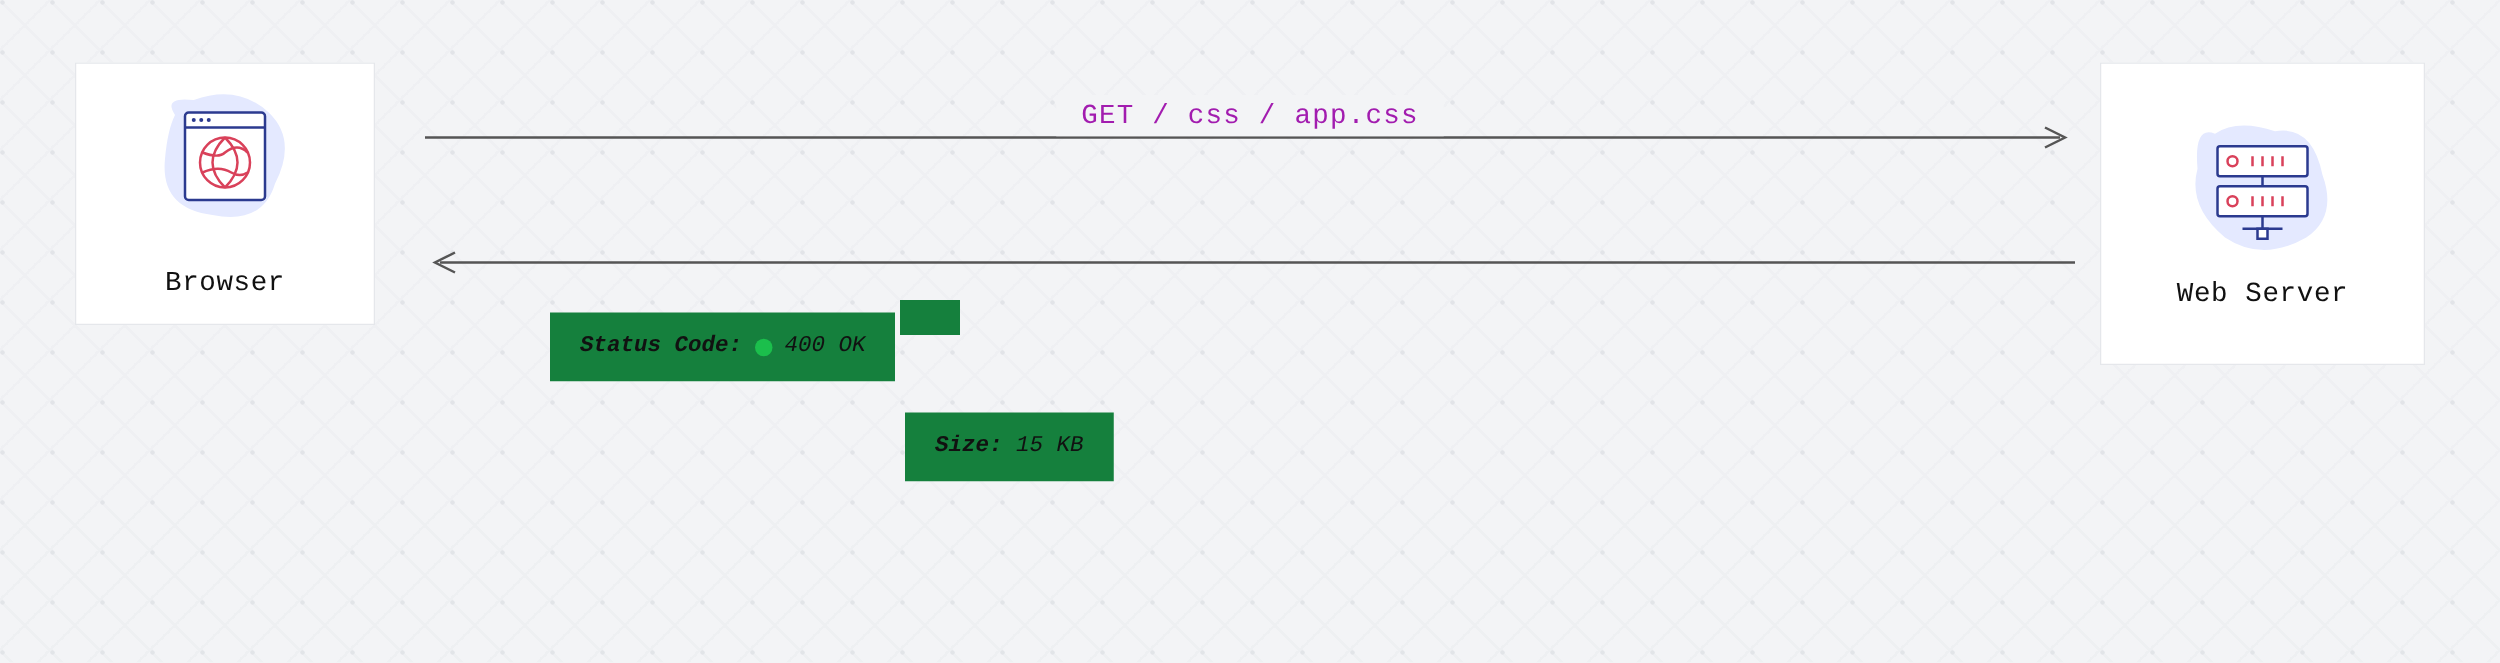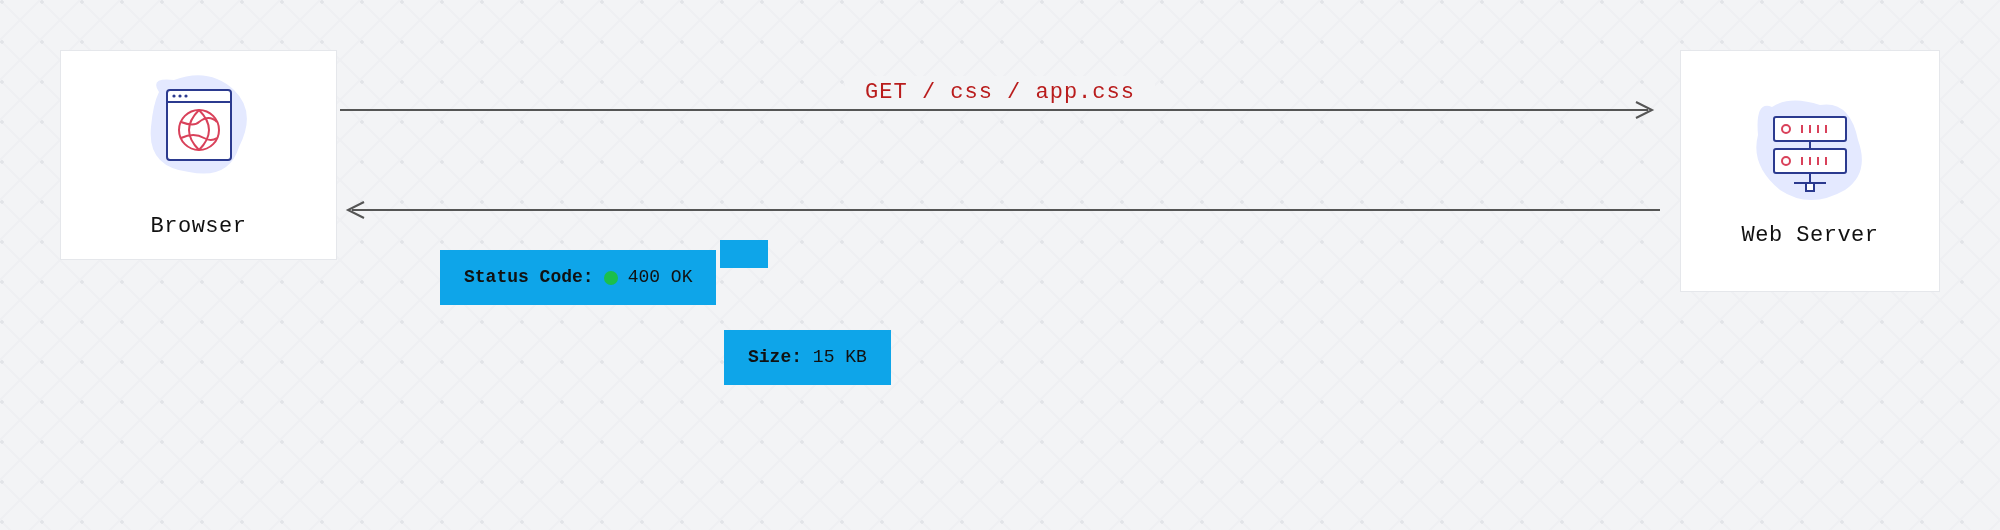--- a/index.html
+++ b/index.html
@@ -40,53 +40,54 @@
     border: 1px solid #e5e7eb;
     display: flex;
     flex-direction: column;
     align-items: center;
     justify-content: center;
     gap: 18px;
     font-size: 22px;
     color: #111;
     letter-spacing: 0.5px;
   }
-  .card-left  { left: 60px;  top: 50px; width: 277px; height: 210px; gap: 32px; }
+  .card-left  { left: 60px;  top: 50px; width: 240px; height: 210px; gap: 32px; }
   .card-right { right: 60px; top: 50px; width: 260px; height: 242px; }
   .icon-wrap { width: 120px; height: 110px; display:flex; align-items:center; justify-content:center; }
   .arrow {
     position: absolute;
     left: 340px;
     right: 340px;
     height: 0;
   }
   .arrow svg { width: 100%; height: 20px; display:block; }
   .arrow-top { top: 100px; }
   .arrow-bot { top: 200px; }
   .arrow-label {
     position:absolute;
     top: 76px;
     left: 0; right: 0;
     text-align: center;
     font-size: 22px;
     letter-spacing: 1px;
-    color: #b91c1c;
+    color: #a21caf;
     background: #f3f4f6;
     width: max-content;
     margin: 0 auto;
     padding: 4px 20px;
   }
   .chip {
     position: absolute;
-    background: #0ea5e9;
+    background: #15803d;
     padding: 14px 24px;
     font-size: 18px;
     color: #111;
     line-height: 1.5;
     white-space: nowrap;
+    font-style: italic;
   }
   .chip-status { left: 440px; top: 250px; display:flex; align-items:center; gap:10px;}
   .chip-header { left: 720px; top: 240px; }
   .chip-size   { left: 724px; top: 330px; }
   .dot {
     display:inline-block;
     width: 14px; height:14px;
     border-radius:50%;
     background:#1bbf4c;
   }

